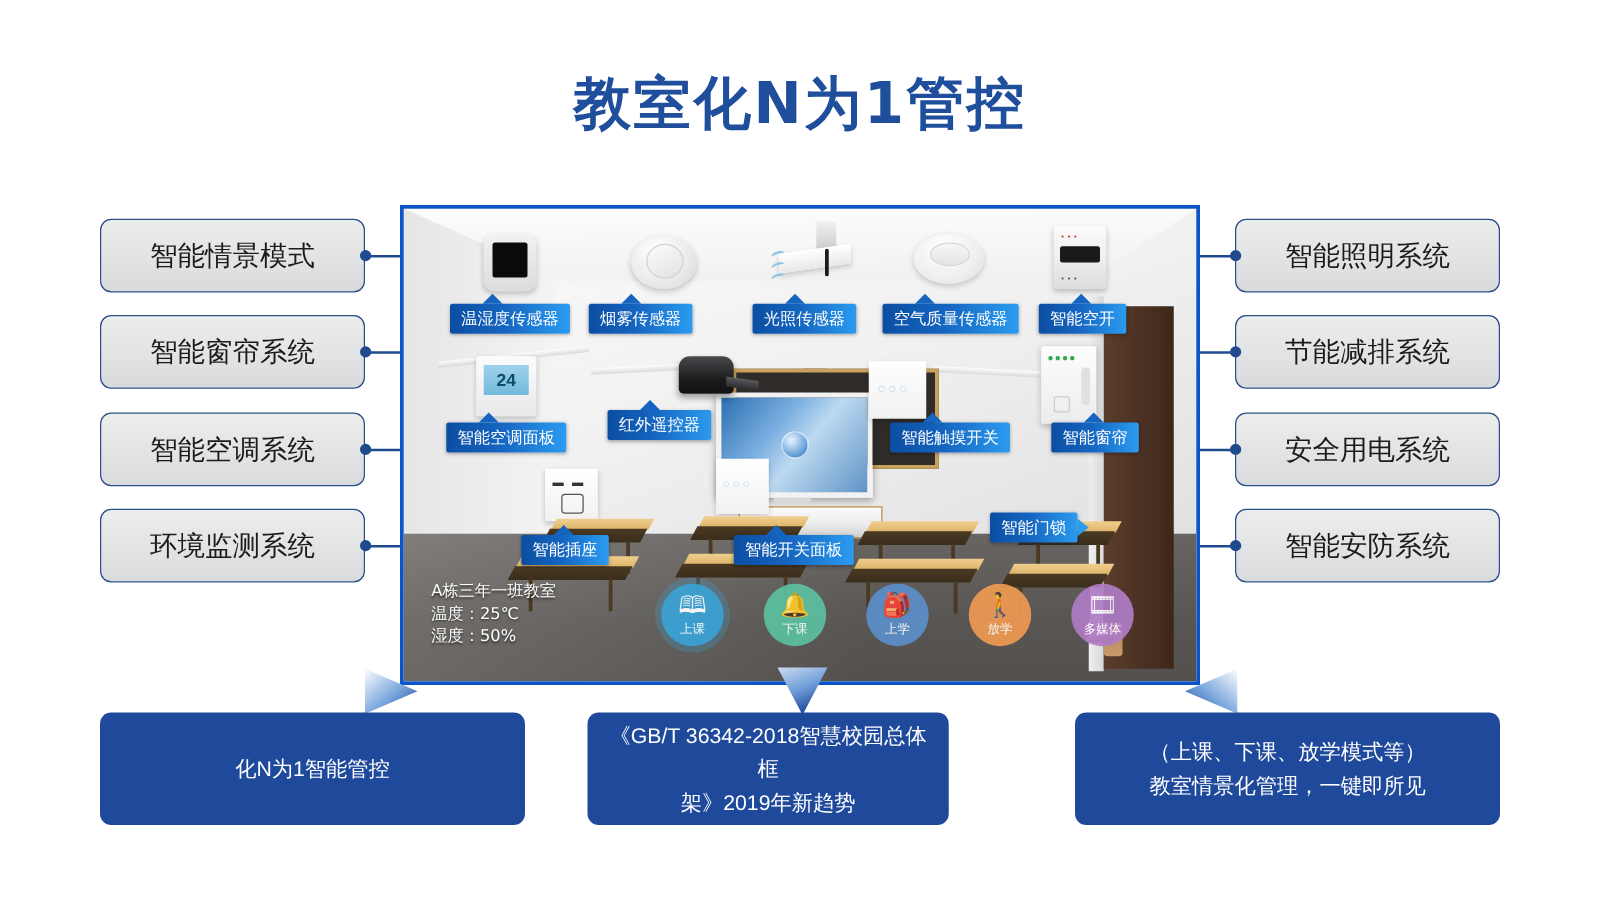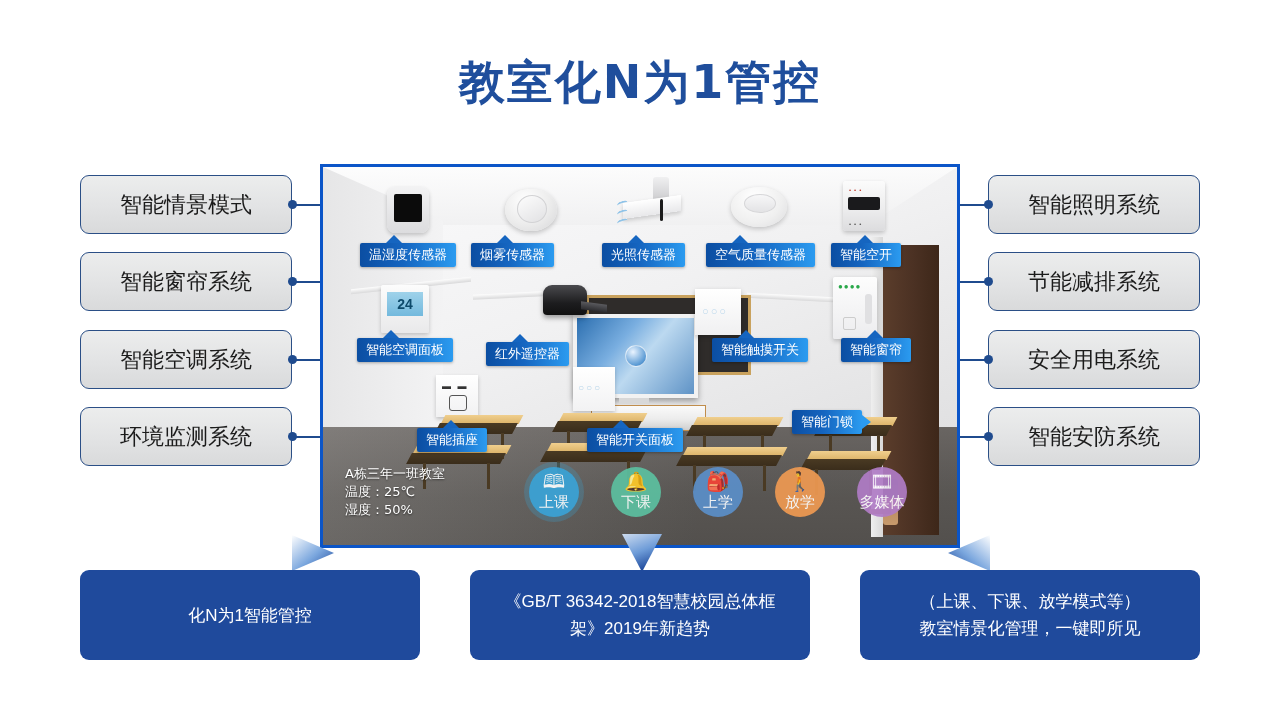--- a/index.html
+++ b/index.html
@@ -256,21 +256,21 @@
     text-shadow:0 1px 2px rgba(0,0,0,.6);
     font-family:"DejaVu Sans","Liberation Sans",sans-serif;
   }
   
   .scene{
     position:absolute;width:50px;height:50px;border-radius:50%;
     display:flex;flex-direction:column;align-items:center;justify-content:center;
     color:#ffffff;opacity:.92;
   }
   .scene .glyph{font-size:19px;line-height:20px;}
-  .scene .lbl{font-size:15px;margin-top:1px;}
+  .scene .lbl{font-size:10px;margin-top:1px;}
   
   .badge{
     position:absolute;
     height:24px;padding:0 9px;
     background:linear-gradient(90deg,#0b4ea2 0%,#1565c0 45%,#2b9bf0 100%);
     color:#ffffff;font-size:13px;line-height:24px;white-space:nowrap;
     border-radius:2px;
     box-shadow:0 1px 3px rgba(0,0,0,.3);
   }
   .badge .tip{
@@ -526,21 +526,21 @@
 </div>
 <div class="badge" style="left:831px;top:243px">
   <span class="tip"></span>
   <span>智能空开</span>
 </div>
 
 <div class="badge" style="left:357px;top:338px">
   <span class="tip"></span>
   <span>智能空调面板</span>
 </div>
-<div class="badge" style="left:486px;top:342px">
+<div class="badge" style="left:486px;top:328px">
   <span class="tip"></span>
   <span>红外遥控器</span>
 </div>
 <div class="badge" style="left:712px;top:338px">
   <span class="tip"></span>
   <span>智能触摸开关</span>
 </div>
 <div class="badge" style="left:841px;top:338px">
   <span class="tip"></span>
   <span>智能窗帘</span>
@@ -588,21 +588,21 @@
   </linearGradient>
     </defs>
   <polygon points="44,2 2,20 44,38" fill="url(#g3)"></polygon>
 </svg>
 
 <div class="bottom-box" style="left:80px;width:340px">
   <div>
     <div>化N为1智能管控</div>
   </div>
 </div>
-<div class="bottom-box" style="left:470px;width:340px">
+<div class="bottom-box" style="left:470px;width:289px">
   <div>
     <div>《GB/T 36342-2018智慧校园总体框</div>
     <div>架》2019年新趋势</div>
   </div>
 </div>
 <div class="bottom-box" style="left:860px;width:340px">
   <div>
     <div>（上课、下课、放学模式等）</div>
     <div>教室情景化管理，一键即所见</div>
   </div>

